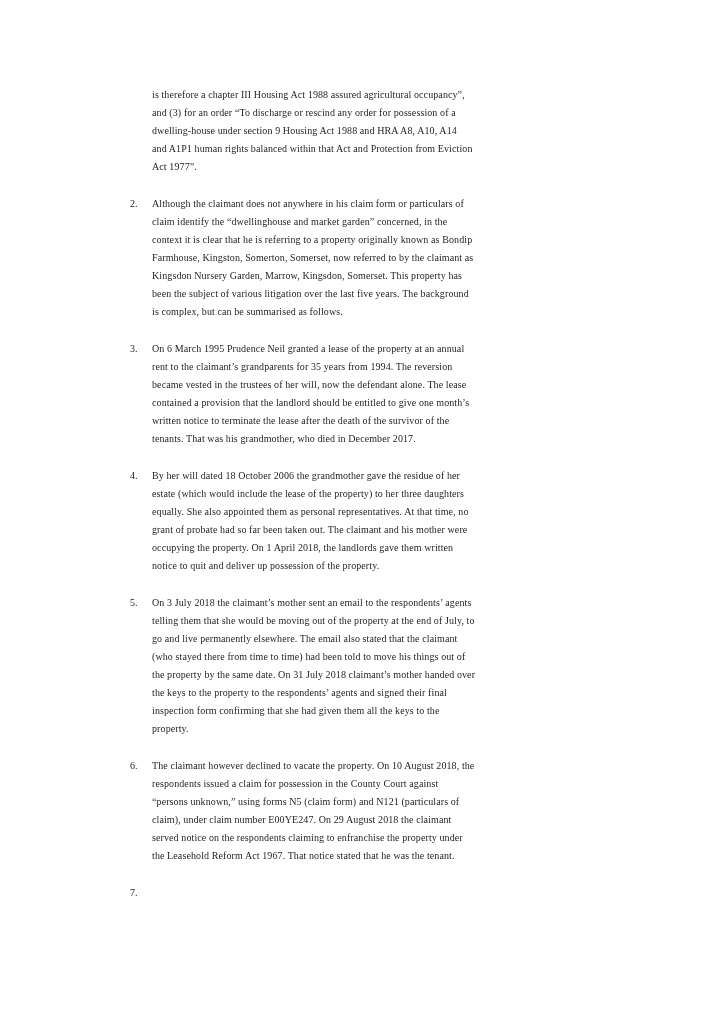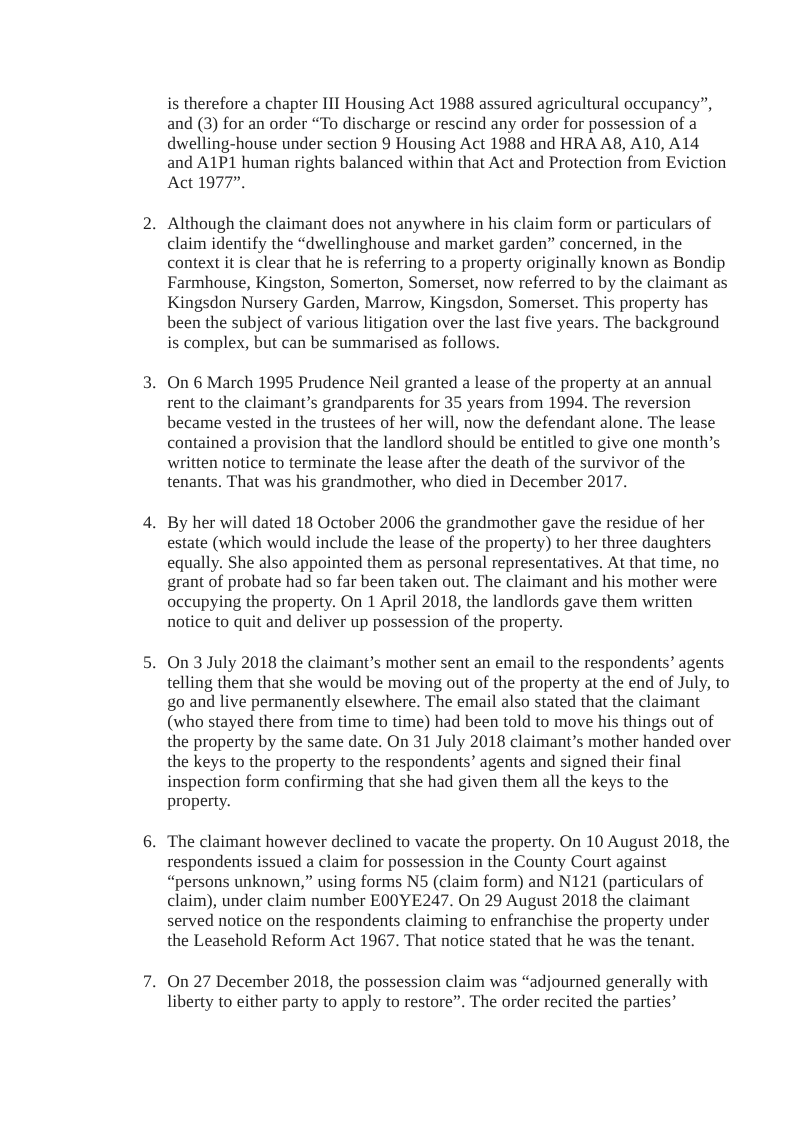--- a/index.html
+++ b/index.html
@@ -18,21 +18,21 @@
     width: 725px;
     height: 1024px;
     background: #ffffff;
     padding: 86px 40px 0 130px;
   }
   .para {
     display: flex;
     align-items: flex-start;
     margin: 0 0 19px 0;
     color: #1f1f1f;
-    font-size: 16px;
+    font-size: 10px;
     line-height: 18px;
     letter-spacing: 0.1px;
   }
   .para-number {
     flex: 0 0 22px;
     width: 22px;
   }
   .para-text {
     white-space: pre-line;
     max-width: 520px;
@@ -100,17 +100,15 @@
     <div class="para-text">The claimant however declined to vacate the property. On 10 August 2018, the
 respondents issued a claim for possession in the County Court against
 “persons unknown,” using forms N5 (claim form) and N121 (particulars of
 claim), under claim number E00YE247. On 29 August 2018 the claimant
 served notice on the respondents claiming to enfranchise the property under
 the Leasehold Reform Act 1967. That notice stated that he was the tenant.</div>
   </div>
 
   <div class="para">
     <span class="para-number">7.</span>
-    <div class="para-text">On 27 December 2018, the possession claim was “adjourned generally with
-liberty to either party to apply to restore”. The order recited the parties’</div>
   </div>
 
 </div>
 
 </body></html>

